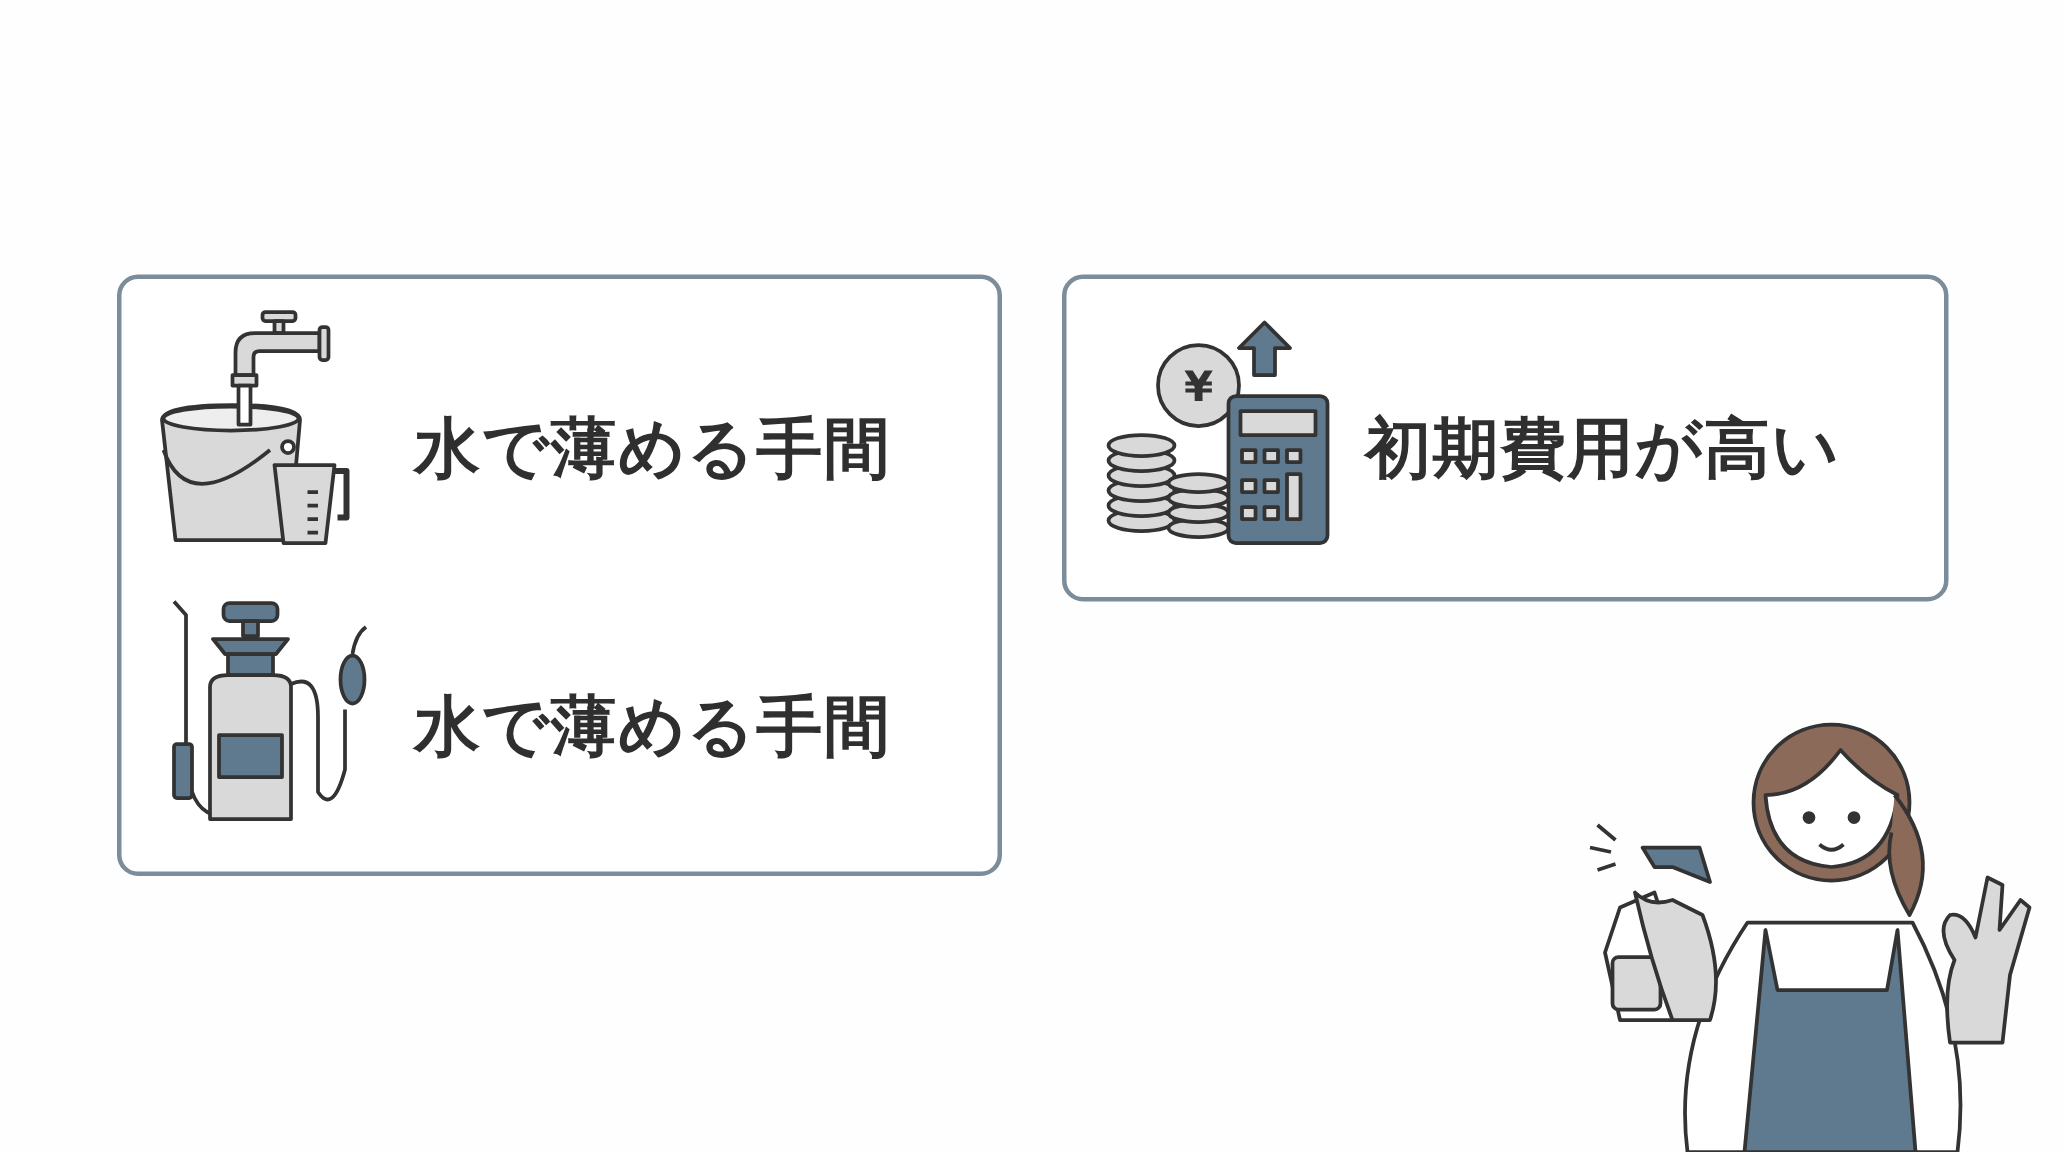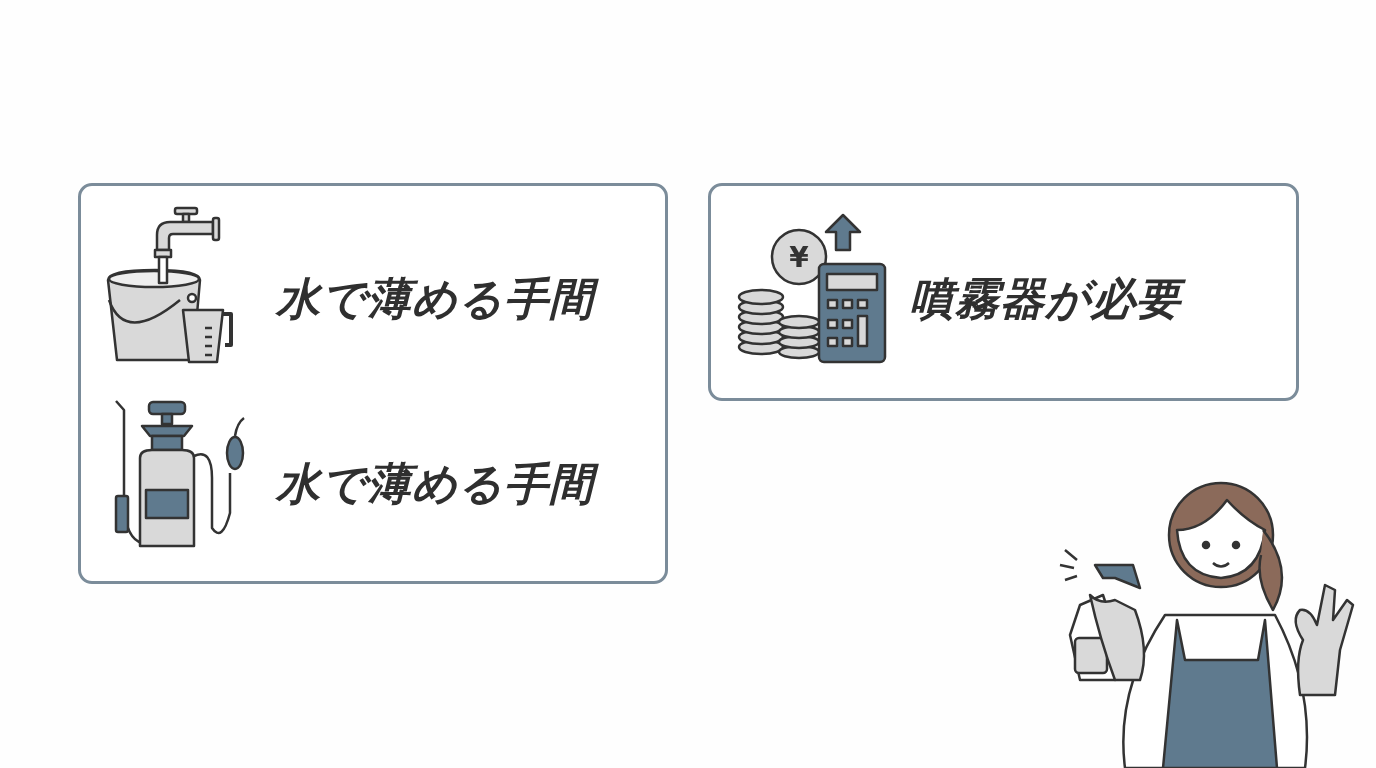--- a/index.html
+++ b/index.html
@@ -1,21 +1,21 @@
 <!DOCTYPE html>
 <html><head>
 <meta charset="utf-8">
 <style>
   html, body { margin:0; padding:0; }
   body { width:1376px; height:768px; background:#fefefe; position:relative; overflow:hidden;
          font-family:"DejaVu Sans", sans-serif; }
   .card { position:absolute; border:3px solid #7b8c9a; border-radius:14px; background:#fff; box-sizing:border-box; }
   .card-left { left:78px; top:183px; width:590px; height:401px; }
   .card-right { left:708px; top:183px; width:591px; height:218px; }
-  .label { position:absolute; font-weight:bold; color:#2f2f2f; font-size:44px; letter-spacing:1px; white-space:nowrap;font-style:italic; }
+  .label { position:absolute; font-weight:bold; color:#2f2f2f; font-size:44px; letter-spacing:1px; white-space:nowrap; }
   .icon { position:absolute; }
 </style>
 </head>
 <body>
 
 <div class="card card-left"></div>
 <div class="card card-right"></div>
 
 <svg class="icon" style="left:105px;top:205px" width="150" height="160" viewBox="0 0 150 160">
   <g stroke="#333" stroke-width="2.5" fill="#d9d9d9" stroke-linejoin="round">
@@ -77,21 +77,21 @@
         <rect x="108" y="88" width="9" height="8"></rect>
         <rect x="123" y="88" width="9" height="8"></rect>
       <rect x="93" y="108" width="9" height="8"></rect>
         <rect x="108" y="108" width="9" height="8"></rect>
         <rect x="123" y="104" width="9" height="30"></rect>
       <rect x="93" y="126" width="9" height="8"></rect>
         <rect x="108" y="126" width="9" height="8"></rect>
     </g>
   </g>
 </svg>
-<div class="label" style="left:910px;top:270px">噴霧器が必要</div>
+<div class="label" style="left:910px;top:270px">初期費用が高い</div>
 
 <svg class="icon" style="left:1055px;top:460px" width="310" height="308" viewBox="0 0 310 308">
   <g stroke="#333" stroke-width="2.5" stroke-linejoin="round">
     <path d="M70 308 Q60 230 110 155 H220 Q260 230 250 308 Z" fill="#fff"></path>
     <path d="M122 160 L108 308 H222 L210 160 L203 200 H130 Z" fill="#5f7a8e"></path>
     <circle cx="166" cy="75" r="52" fill="#8b6a5a"></circle>
     <path d="M122 70 Q125 115 166 118 Q205 115 210 70 Q190 60 172 40 Q150 70 122 70 Z" fill="#fff"></path>
     <path d="M208 70 Q240 110 218 150 Q200 120 206 95" fill="#8b6a5a"></path>
     <circle cx="151" cy="85" r="3" fill="#333"></circle>
       <circle cx="181" cy="85" r="3" fill="#333"></circle>

